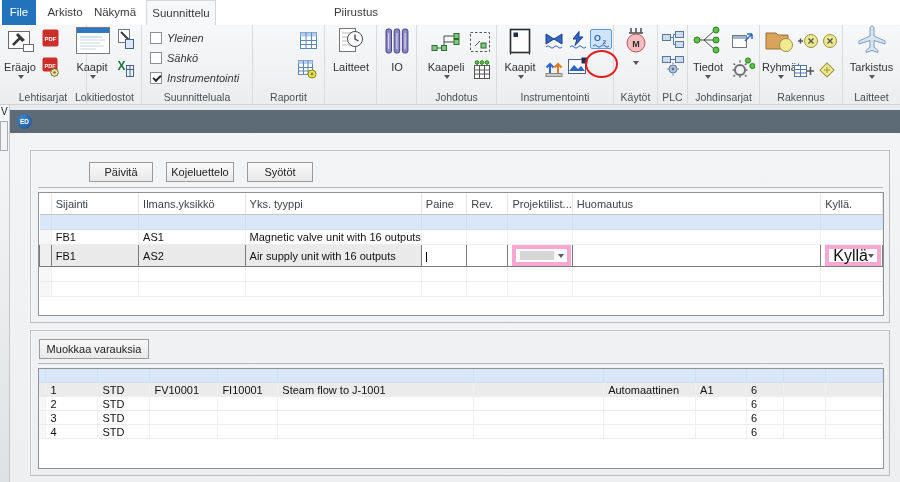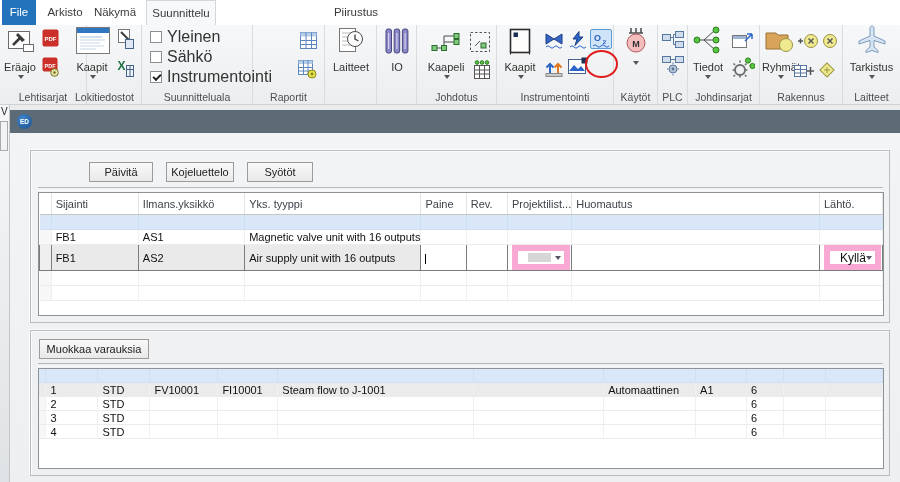--- a/index.html
+++ b/index.html
@@ -11,21 +11,21 @@
   .tab{position:absolute;top:0;height:25px;line-height:25px;text-align:center;font-size:11.5px;color:#3a3a3a;cursor:default;}
   .tab.file{background:#2273bc;color:#fff;}
   .tab.active{background:#f7f8f9;border:1px solid #d4d6d8;border-bottom:none;box-sizing:border-box;}
   .ribbon{position:absolute;left:0;top:25px;width:900px;height:80px;background:linear-gradient(#f7f8f9,#ebedee);border-bottom:1px solid #cfd2d4;box-sizing:border-box;}
   .rgroup{position:absolute;top:0;height:79px;border-right:1px solid #dadbdc;box-sizing:border-box;}
   .rgroup .glabel{position:absolute;bottom:1px;left:0;width:100%;text-align:center;font-size:10.5px;color:#4b4f52;white-space:nowrap;}
   .bigbtn{position:absolute;cursor:default;}
   .blabel{position:absolute;top:36px;left:0;width:100%;text-align:center;font-size:11px;color:#333;white-space:nowrap;}
   .sicon{position:absolute;}
   .dd{width:0;height:0;border-left:3px solid transparent;border-right:3px solid transparent;border-top:4px solid #555;position:absolute;}
-  .cbrow{position:absolute;left:8px;height:14px;display:flex;align-items:center;font-size:16px;color:#333;white-space:nowrap;}
+  .cbrow{position:absolute;left:8px;height:14px;display:flex;align-items:flex-end;font-size:11px;color:#333;white-space:nowrap;font-style:italic;}
   .cbbox{width:12px;height:12px;background:#fff;border:1px solid #8a8f94;box-sizing:border-box;margin-right:5px;position:relative;flex:none;}
   .cbbox .mark{position:absolute;left:2px;top:2px;width:6px;height:3px;border-left:2px solid #222;border-bottom:2px solid #222;transform:rotate(-45deg);}
   .o2btn{background:#cfe4f8;border:1px solid #5b9bd5;box-sizing:border-box;border-radius:2px;}
   .red-ellipse{position:absolute;left:585px;top:25px;width:33px;height:28px;border:2.5px solid #e11d1d;border-radius:50%;box-sizing:border-box;pointer-events:none;}
 
   
   .workspace{position:absolute;left:0;top:105px;width:900px;height:377px;background:#e9ebec;}
   .sidestrip{position:absolute;left:0;top:0;width:10px;height:377px;background:linear-gradient(#f6f7f8,#dfe2e4);border-right:1px solid #c3c7ca;box-sizing:border-box;}
   .sidestrip .vlet{position:absolute;left:1px;top:1px;font-size:10px;color:#222;}
   .sidebox{position:absolute;left:0;top:16px;width:8px;height:30px;border:1px solid #a7acb1;background:#f2f3f4;box-sizing:border-box;}
@@ -46,21 +46,21 @@
   .t1 td{height:14px;}
   .t2 th{height:25px;}
   .t2 td{height:13px;}
   td.rh,th.rh{background:#f7f7f7;border-right:1px solid #d8d8d8;}
   tr.blue td{background:#d9e7f8;border-bottom:1px solid #cfe0f4;border-right:1px solid #cfe0f4;}
   tr.gray td{background:#ebebeb;}
   tr.sel td{border:1px solid #7b7b7b;background:#fff;height:15px;}
   tr.sel td.g{background:#eaeaea;}
   tr.sel td.rh{background:#efefef;border:1px solid #7b7b7b;}
   .caret{display:inline-block;width:1px;height:10px;background:#000;vertical-align:middle;}
-  .combo{display:flex;align-items:center;justify-content:space-between;border:6px solid #f9a8d4;background:#fff;height:13px;margin:0 1px 0 0;padding:0 3px 0 10px;font-size:12px;color:#111;}
+  .combo{display:flex;align-items:center;justify-content:space-between;border:4px solid #f9a8d4;background:#fff;height:13px;margin:0 1px 0 0;padding:0 3px 0 4px;font-size:16px;color:#111;}
   .combo .chev{width:0;height:0;border-left:3px solid transparent;border-right:3px solid transparent;border-top:4px solid #556;}
   .combo .fillgray{flex:1;height:9px;background:#d6d6d6;margin-right:4px;}
 </style>
 </head>
 <body>
 
 <div class="screen">
 
   <div class="tabrow">
     <div class="tab file" style="left:2px;width:34px;">File</div>
@@ -463,21 +463,21 @@
             <tbody>
                 <tr>
               <th class="rh"></th>
               <th>Sijainti</th>
               <th>Ilmans.yksikkö</th>
               <th>Yks. tyyppi</th>
               <th>Paine</th>
               <th>Rev.</th>
               <th>Projektilist...</th>
               <th>Huomautus</th>
-              <th>Lähtö.</th>
+              <th>Kyllä.</th>
             </tr>
             <tr class="blue">
               <td class="rh"></td>
                   <td></td>
                   <td></td>
                   <td></td>
                   <td></td>
                   <td></td>
                   <td></td>
                   <td></td>

